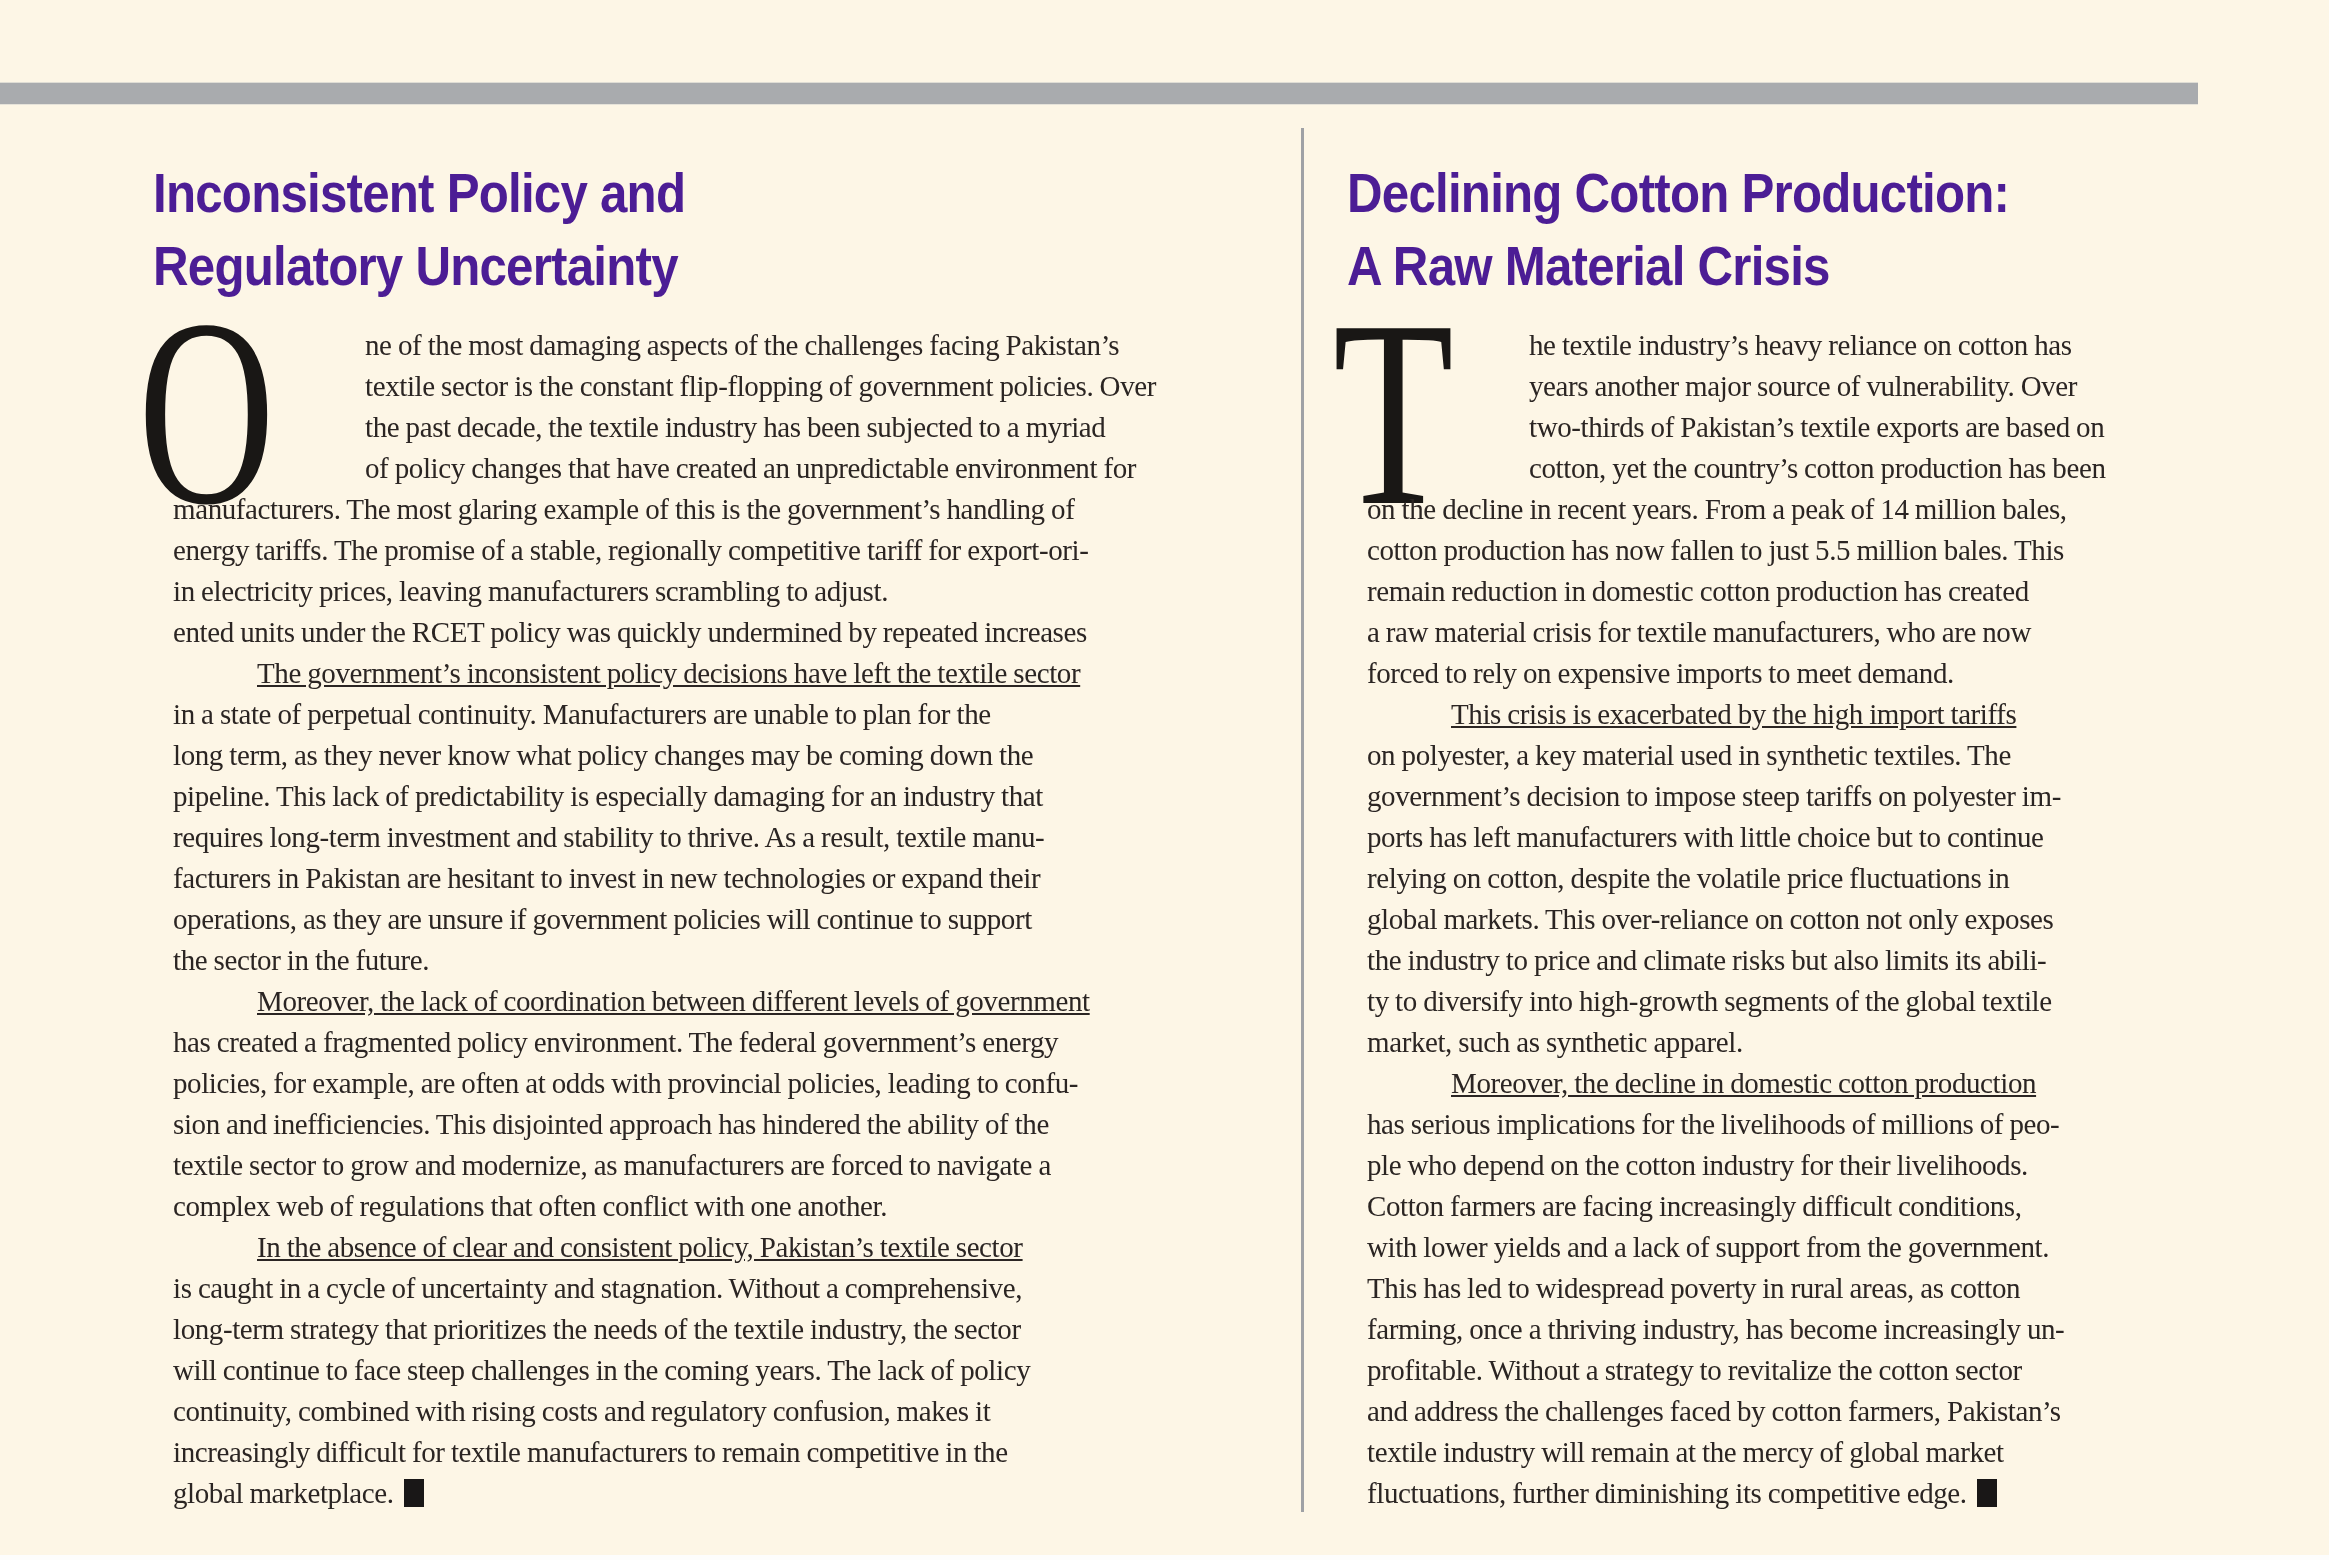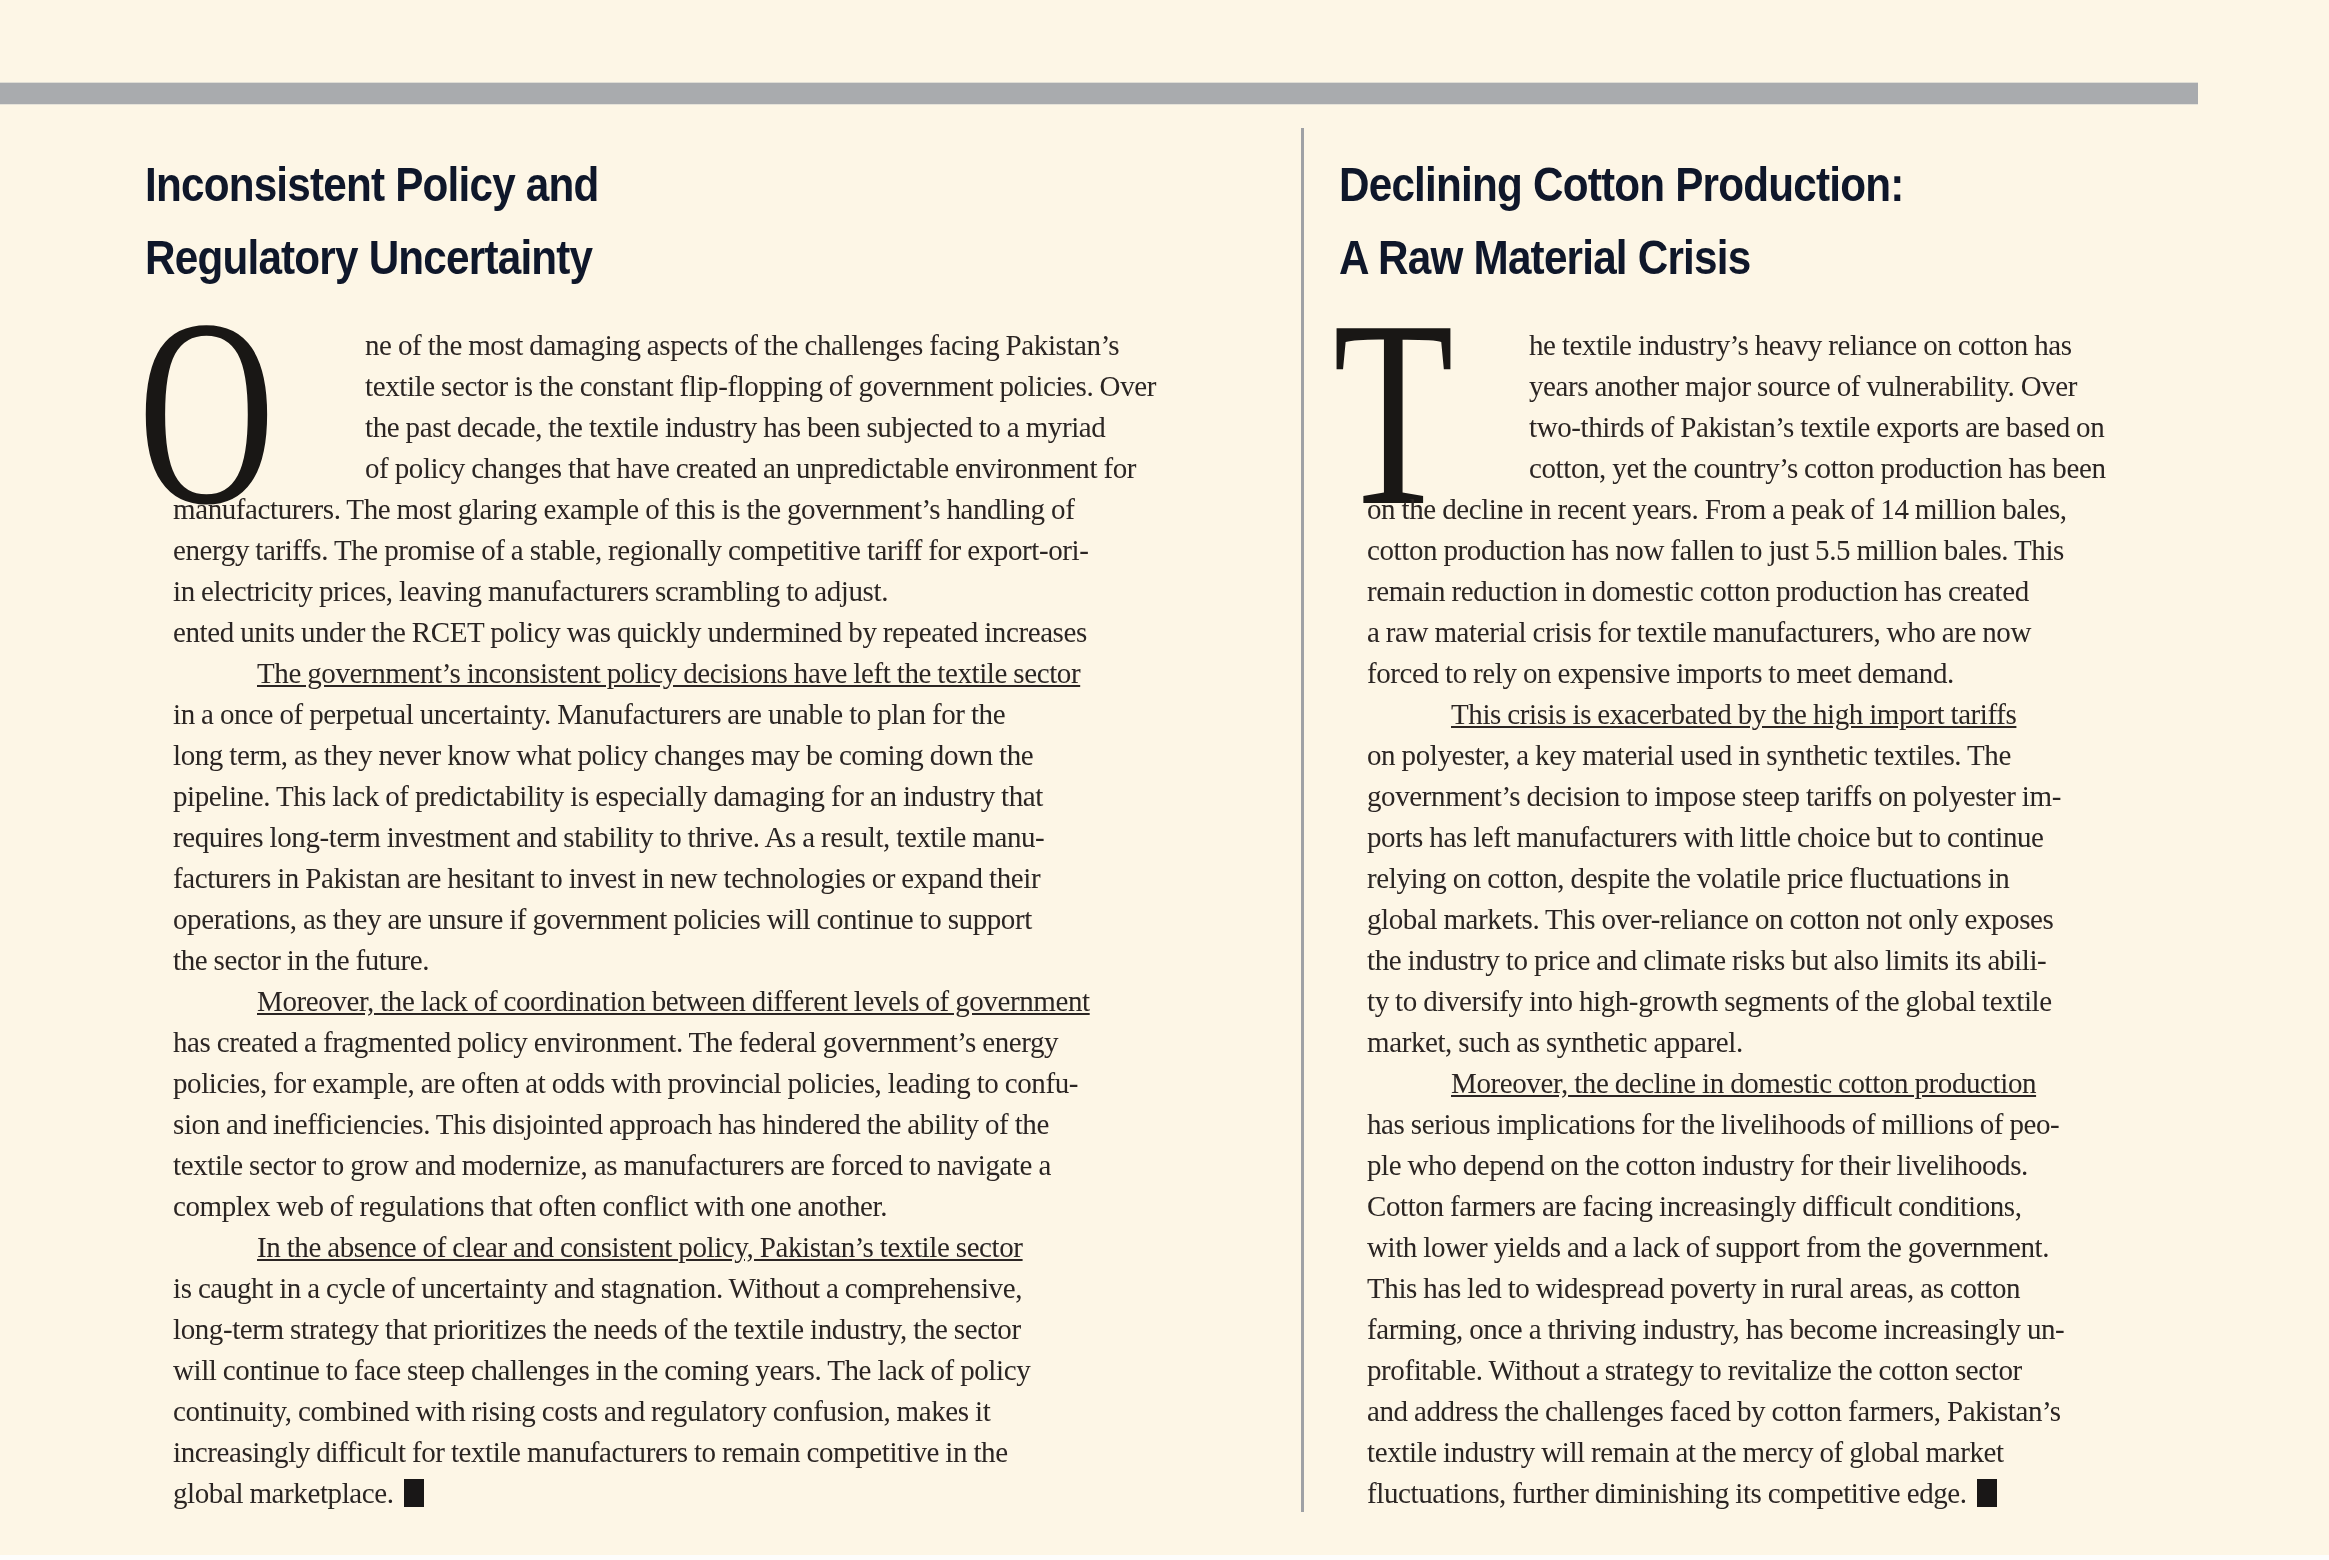--- a/index.html
+++ b/index.html
@@ -23,26 +23,26 @@
     width:2.7px;height:1384px;
     background:#9fa1a5;
   }
   .bottom-strip{
     position:absolute;left:0;top:1555px;
     width:2330px;height:5.5px;
     background:#fdfdfc;
   }
   .headline{
     position:absolute;top:140px;
-    margin:8px;padding:0;
+    margin:16px;padding:0;
     font-family:"Liberation Sans", sans-serif;
     font-weight:bold;
-    font-size:48px;
+    font-size:56px;
     line-height:73px;
-    color:#0f172a;
+    color:#4c1d95;
     white-space:nowrap;
   }
   .headline .hline{
     display:inline-block;
     transform:scaleX(0.88);
     transform-origin:0 50%;
     letter-spacing:-0.9px;
   }
   .headline-left{left:137px;}
   .headline-right{left:1331px;}
@@ -96,21 +96,21 @@
   <div class="body-col body-left" id="body-left">
       <div class="line dc">ne of the most damaging aspects of the challenges facing Pakistan’s</div>
       <div class="line dc">textile sector is the constant flip-flopping of government policies. Over</div>
       <div class="line dc">the past decade, the textile industry has been subjected to a myriad</div>
       <div class="line dc">of policy changes that have created an unpredictable environment for</div>
       <div class="line">manufacturers. The most glaring example of this is the government’s handling of</div>
       <div class="line">energy tariffs. The promise of a stable, regionally competitive tariff for export-ori-</div>
       <div class="line">in electricity prices, leaving manufacturers scrambling to adjust.</div>
       <div class="line">ented units under the RCET policy was quickly undermined by repeated increases</div>
       <div class="line ind">The government’s inconsistent policy decisions have left the textile sector</div>
-      <div class="line">in a once of perpetual uncertainty. Manufacturers are unable to plan for the</div>
+      <div class="line">in a state of perpetual continuity. Manufacturers are unable to plan for the</div>
       <div class="line">long term, as they never know what policy changes may be coming down the</div>
       <div class="line">pipeline. This lack of predictability is especially damaging for an industry that</div>
       <div class="line">requires long-term investment and stability to thrive. As a result, textile manu-</div>
       <div class="line">facturers in Pakistan are hesitant to invest in new technologies or expand their</div>
       <div class="line">operations, as they are unsure if government policies will continue to support</div>
       <div class="line">the sector in the future.</div>
       <div class="line ind">Moreover, the lack of coordination between different levels of government</div>
       <div class="line">has created a fragmented policy environment. The federal government’s energy</div>
       <div class="line">policies, for example, are often at odds with provincial policies, leading to confu-</div>
       <div class="line">sion and inefficiencies. This disjointed approach has hindered the ability of the</div>

